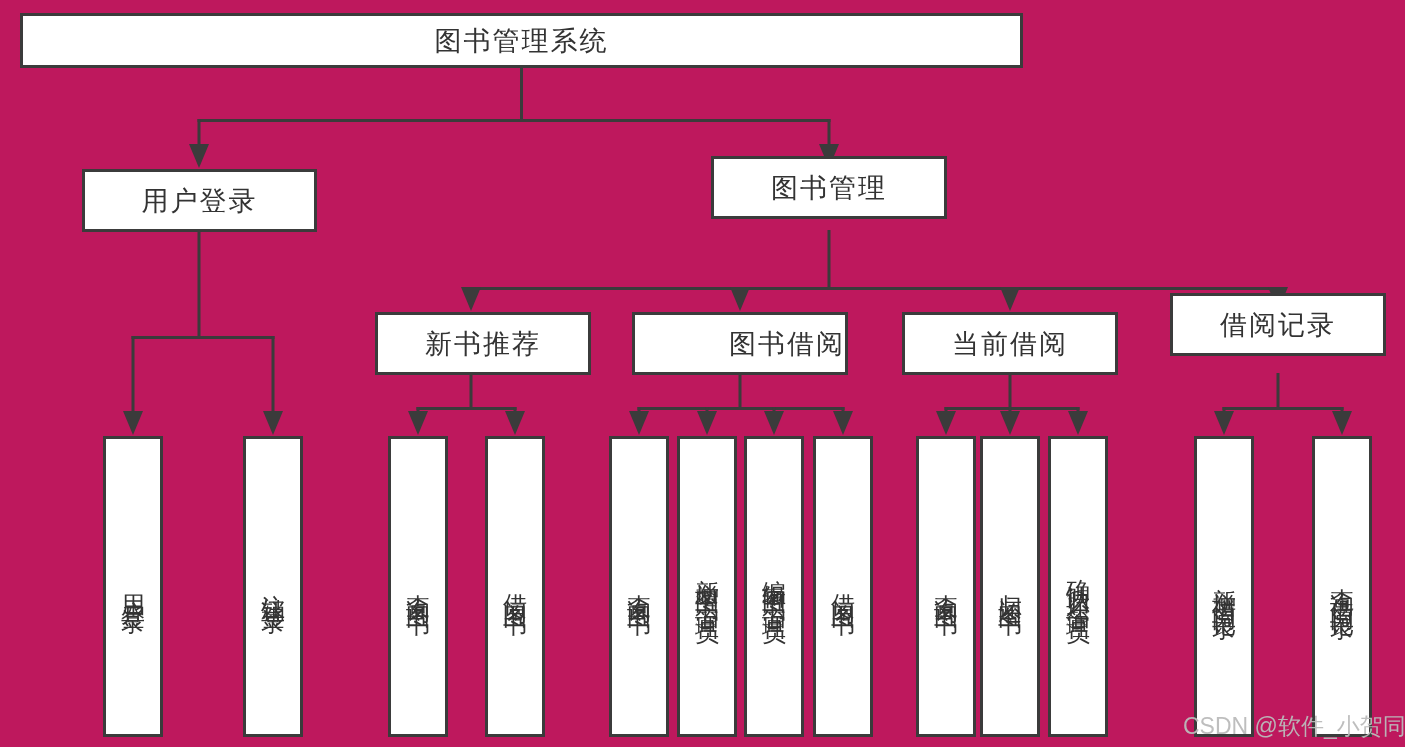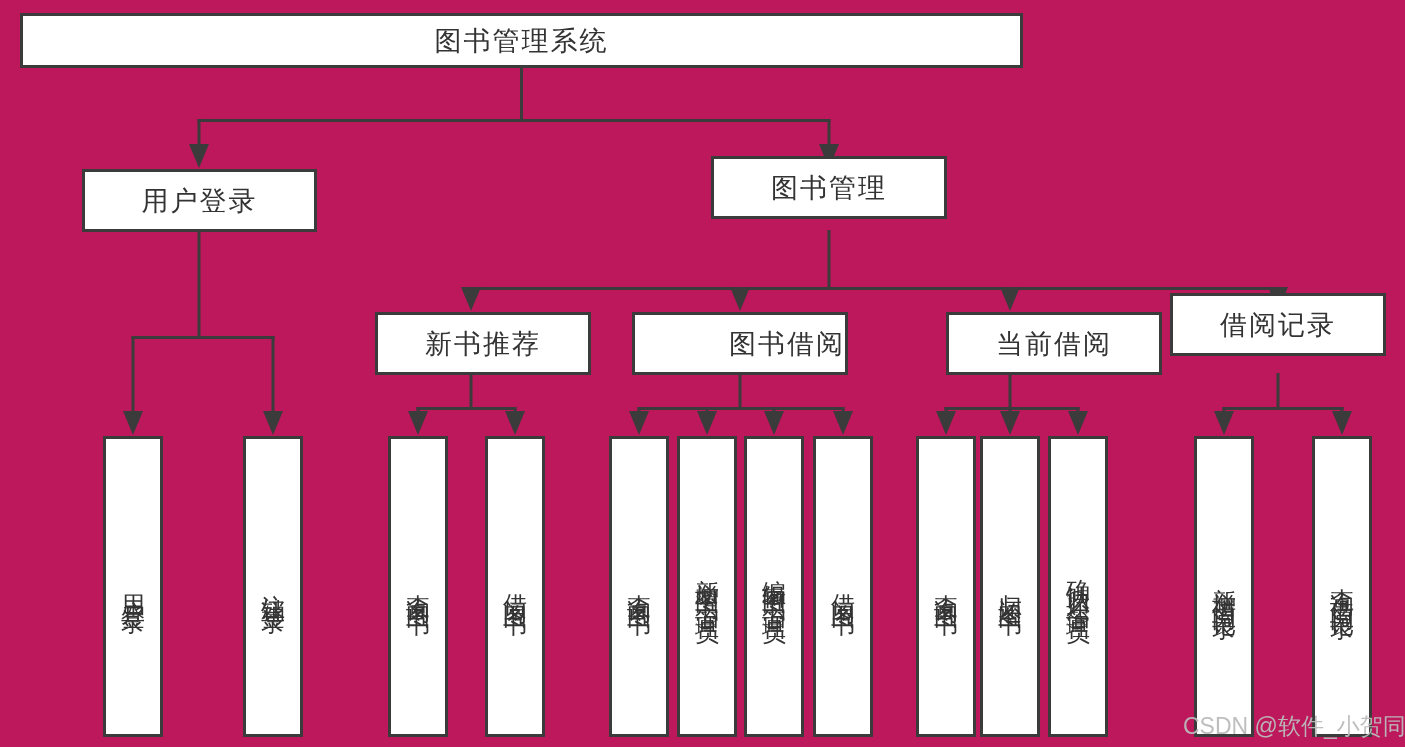--- a/index.html
+++ b/index.html
@@ -16,21 +16,21 @@
   .leaf .vtext{
     writing-mode:vertical-rl;text-orientation:mixed;
     font-size:24px;letter-spacing:6px;line-height:1;color:#333333;
   }
   
   .n-root{left:20px;top:13px;width:1003px;height:55px;}
   .n-userlogin{left:82px;top:169px;width:235px;height:63px;}
   .n-bookmgmt{left:711px;top:156px;width:236px;height:63px;justify-content:center;}
   .n-newbook{left:363px;top:312px;width:216px;height:63px;margin-left:12px;}
   .n-bookborrow{left:632px;top:312px;width:216px;height:63px;justify-content:flex-end;}
-  .n-currentborrow{left:902px;top:312px;width:216px;height:63px;margin-left:44px;}
+  .n-currentborrow{left:902px;top:312px;width:216px;height:63px;}
   .n-borrowrecords{left:1170px;top:293px;width:216px;height:63px;}
   .leaf{top:436px;width:60px;height:301px;}
   .l1{left:103px;} .l2{left:243px;}
   .l3{left:388px;} .l4{left:485px;}
   .l5{left:609px;} .l6{left:677px;} .l7{left:744px;} .l8{left:813px;}
   .l9{left:916px;} .l10{left:980px;} .l11{left:1048px;}
   .l12{left:1194px;} .l13{left:1312px;}
   .watermark{
     position:absolute;left:1183px;top:711px;z-index:5;
     font-size:23px;color:rgba(186,186,186,0.95);white-space:nowrap;

